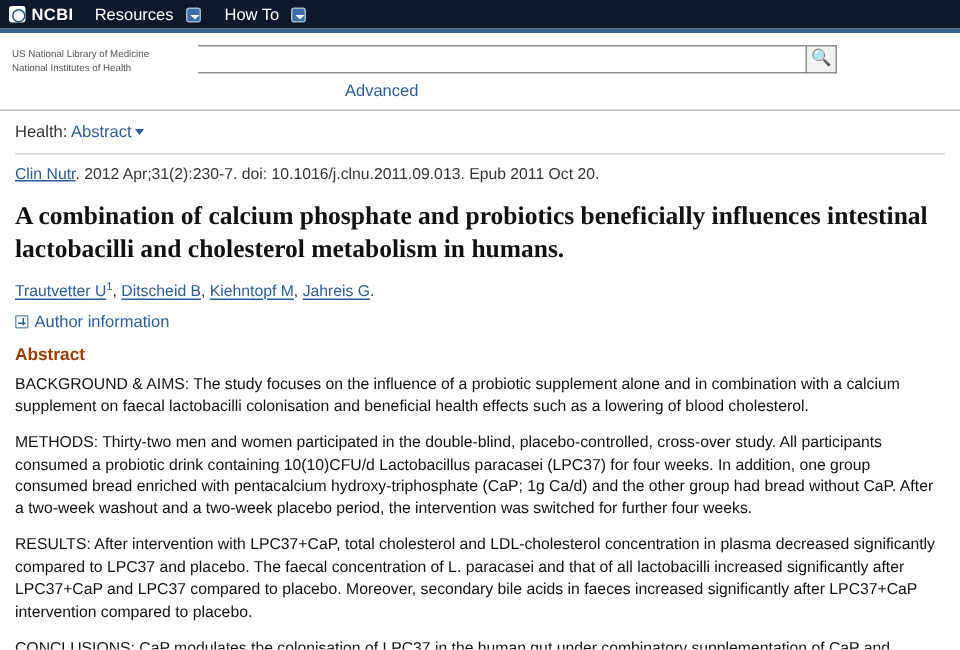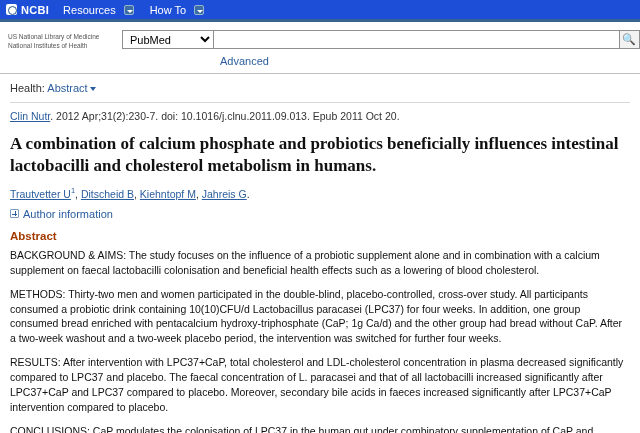--- a/index.html
+++ b/index.html
@@ -12,21 +12,21 @@
     height: 433px;
     background: #ffffff;
     font-family: "Liberation Sans", sans-serif;
     font-size: 11px;
     color: #000;
     overflow: hidden;
   }
 
   
   .ncbi-bar {
-    background: #1d4ed8;
+    background: #0f172a;
     height: 19px;
     display: flex;
     align-items: center;
     padding: 0 6px;
     color: #fff;
     font-size: 11px;
   }
   .ncbi-logo {
     display: flex;
     align-items: center;
@@ -272,23 +272,20 @@
 
 <div class="search-header">
   <div class="pm-logo">
     <div class="pm-logo-sub">
       <div>US National Library of Medicine</div>
       <div>National Institutes of Health</div>
     </div>
   </div>
   <div class="search-area">
     <div class="search-row">
-      <select class="db-select">
-        <option>PubMed</option>
-      </select>
       <input class="search-input" type="text" value="" style="">
       <button class="search-btn">🔍</button>
     </div>
     <div class="advanced-link">Advanced</div>
   </div>
 </div>
 
 <div class="content">
 
   <div class="format-row">

